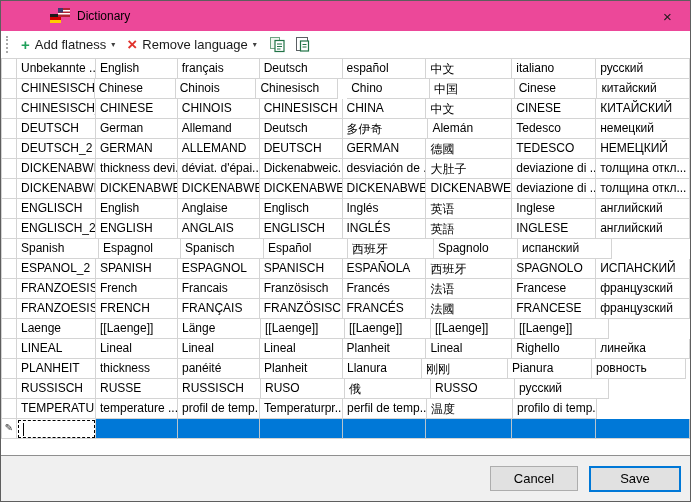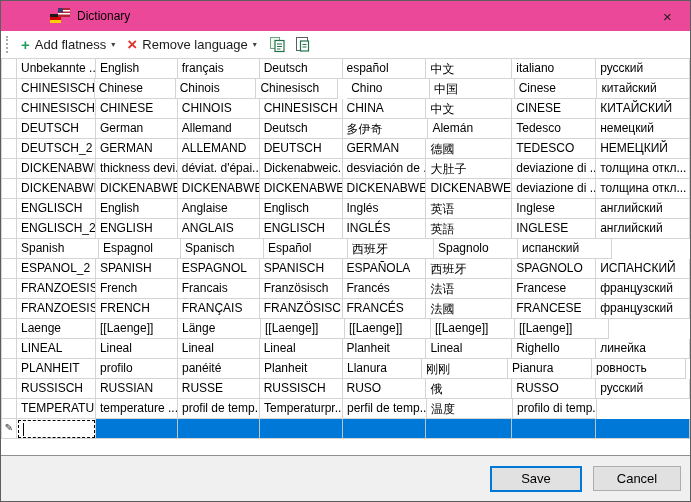--- a/index.html
+++ b/index.html
@@ -263,32 +263,31 @@
           <div class="gcell" style="width: 82px;">Lineal</div>
           <div class="gcell" style="width: 83px;">Lineal</div>
           <div class="gcell" style="width: 84px;">Planheit</div>
           <div class="gcell" style="width: 86px;">Lineal</div>
           <div class="gcell" style="width: 84px;">Righello</div>
           <div class="gcell" style="width: 94px;">линейка</div>
         </div>
         <div class="grid-row">
           <div class="gind"></div>
           <div class="gcell" style="width: 79px;">PLANHEIT</div>
-          <div class="gcell" style="width: 82px;">profilo</div>
+          <div class="gcell" style="width: 82px;">thickness</div>
           <div class="gcell" style="width: 82px;">panéité</div>
           <div class="gcell" style="width: 83px;">Planheit</div>
           <div class="gcell" style="width: 79px;">Llanura</div>
           <div class="gcell" style="width: 86px;">刚刚</div>
           <div class="gcell" style="width: 84px;">Pianura</div>
           <div class="gcell" style="width: 94px;">ровность</div>
         </div>
         <div class="grid-row">
           <div class="gind"></div>
           <div class="gcell" style="width: 79px;">RUSSISCH</div>
-          <div class="gcell" style="width: 82px;">RUSSIAN</div>
           <div class="gcell" style="width: 82px;">RUSSE</div>
           <div class="gcell" style="width: 83px;">RUSSISCH</div>
           <div class="gcell" style="width: 84px;">RUSO</div>
           <div class="gcell" style="width: 86px;">俄</div>
           <div class="gcell" style="width: 84px;">RUSSO</div>
           <div class="gcell" style="width: 94px;">русский</div>
         </div>
         <div class="grid-row">
           <div class="gind"></div>
           <div class="gcell" style="width: 79px;">TEMPERATUR...</div>
@@ -307,16 +306,16 @@
           <div class="gcell sel-cell" style="width: 83px; background: rgb(0, 120, 215);"></div>
           <div class="gcell sel-cell" style="width: 84px; background: rgb(0, 120, 215);"></div>
           <div class="gcell sel-cell" style="width: 86px; background: rgb(0, 120, 215);"></div>
           <div class="gcell sel-cell" style="width: 84px; background: rgb(0, 120, 215);"></div>
           <div class="gcell sel-cell" style="width: 94px; background: rgb(0, 120, 215);"></div>
         </div>
       </div>
   </div>
 
   <div class="footer">
+    <button class="btn btn-cancel">Cancel</button>
     <button class="btn default btn-save">Save</button>
-    <button class="btn btn-cancel">Cancel</button>
   </div>
 </div>
 
 </body></html>

